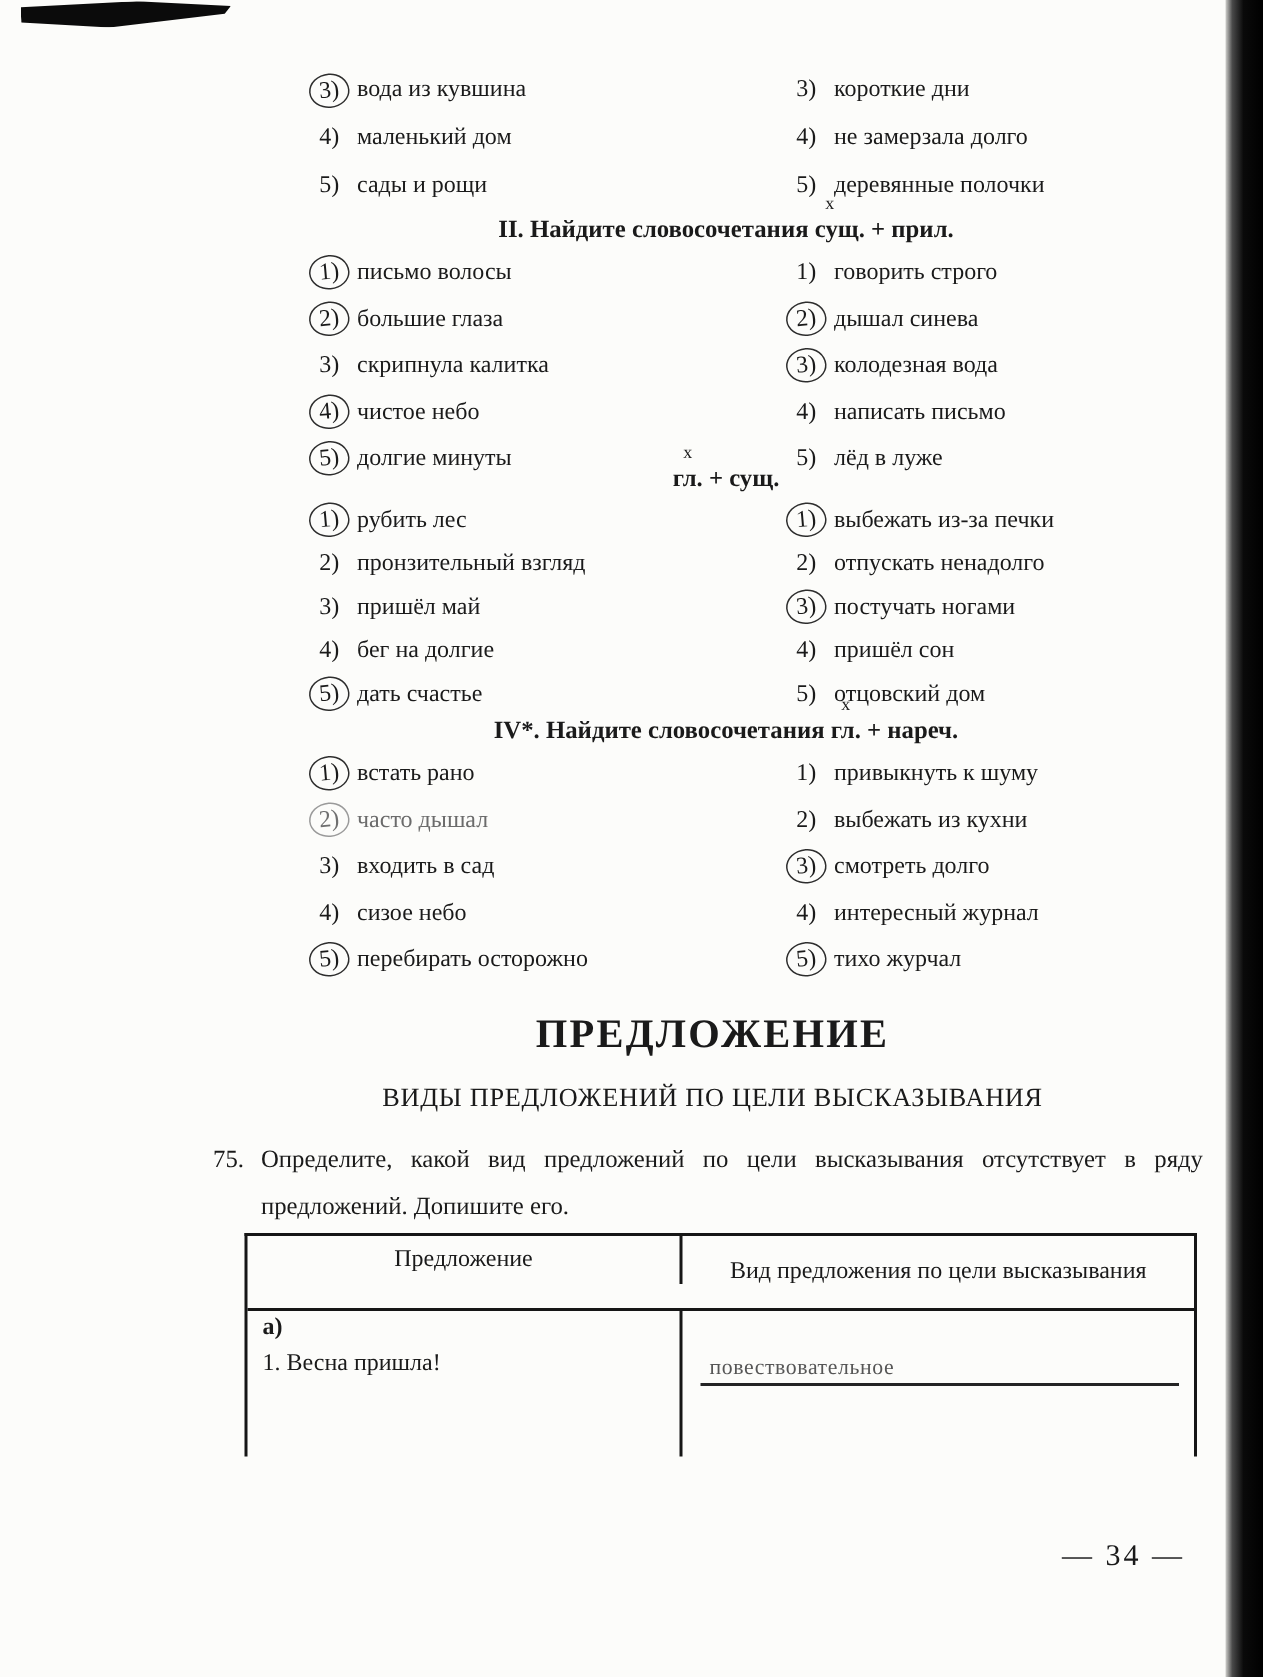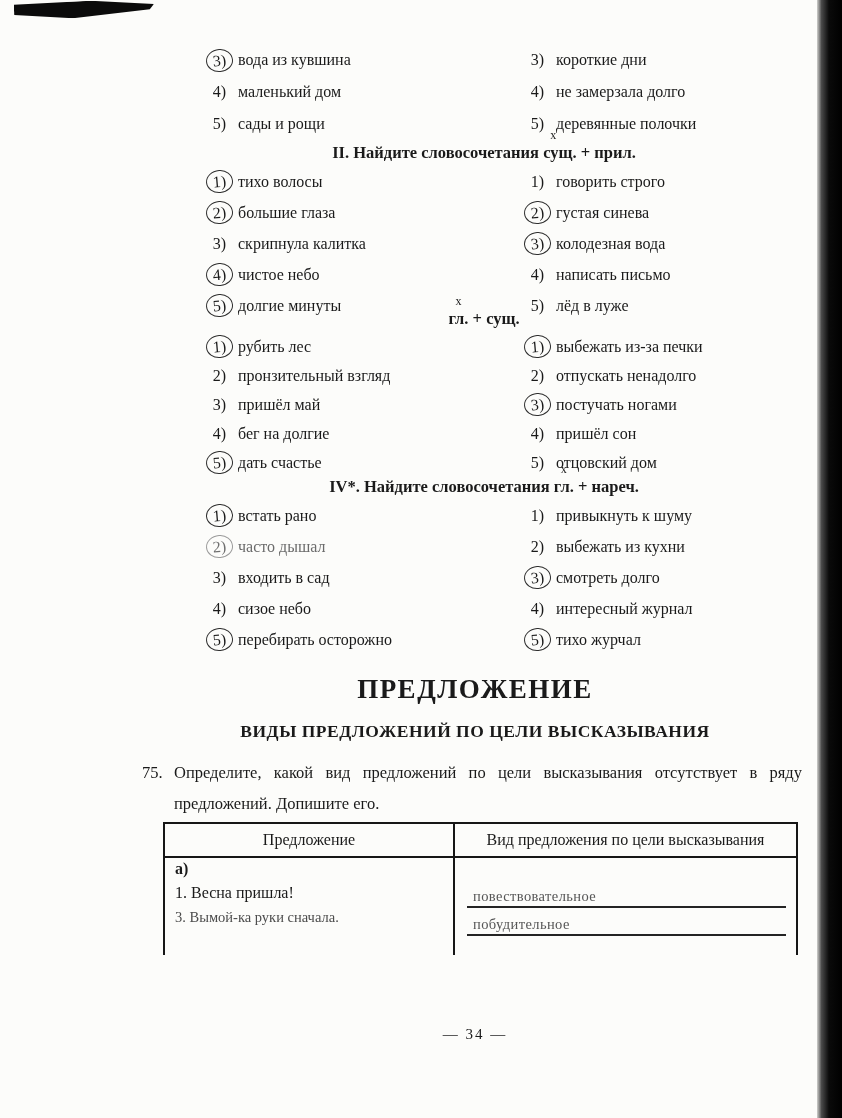--- a/index.html
+++ b/index.html
@@ -25,44 +25,44 @@
   .sec.h29 .item{height:29px}
   .sec.h32 .item{height:32px}
   .n{width:27px;min-width:27px;height:23px;display:flex;align-items:center;justify-content:center;margin-right:5px;box-sizing:border-box}
   .n.c{border:1.6px solid #2d2d2d;border-radius:52% 48% 50% 50%/50% 52% 48% 50%;transform:rotate(-5deg)}
   .n.c.light{border-color:#9a9a9a;color:#6f6f6f}
   .faded{color:#6b6b6b}
   
   .title{position:absolute;left:160px;top:674px;width:630px;text-align:center;
     font-size:27px;font-weight:bold;letter-spacing:1.5px}
   .subtitle{position:absolute;left:160px;top:721px;width:630px;text-align:center;
-    font-size:17.5px;font-weight:bold;letter-spacing:.5px}
+    font-size:17.5px;font-weight:normal;letter-spacing:.5px}
   
   .exercise{position:absolute;left:142px;top:757px;width:660px;box-sizing:border-box;
     padding-left:32px;font-weight:normal;font-size:16.5px;line-height:31px;text-align:justify}
   .exnum{position:absolute;left:0;top:0}
   
   .table{position:absolute;left:163px;top:822px;width:635px;box-sizing:border-box;
     border:2px solid #161616;border-bottom:none;background:transparent}
   .thead{display:flex;border-bottom:2px solid #161616}
   .th1{width:290px;border-right:2px solid #161616;box-sizing:border-box;height:32px;
     display:flex;align-items:center;justify-content:center;font-size:16px}
-  .th2{flex:1;height:32px;display:flex;align-items:center;justify-content:center;font-size:16px}
+  .th2{flex:1;height:48px;display:flex;align-items:center;justify-content:center;font-size:16px}
   .tbody{display:flex;height:97px}
   .tc1{width:290px;border-right:2px solid #161616;box-sizing:border-box;padding:2px 0 0 10px}
   .tgroup{font-weight:bold;height:20px;font-size:16px}
   .tsent{height:25px;display:flex;align-items:center;font-size:16px;white-space:nowrap}
   .tsent.faded2{color:#4c4c4c;font-size:14.5px}
   .tc2{flex:1;display:flex;flex-direction:column;padding:0 10px 0 12px}
   .tans{height:25px;border-bottom:2px solid #242424;display:flex;align-items:flex-end;
     font-size:14.5px;color:#565656;letter-spacing:.4px;padding:0 0 1px 6px}
   .tans.first{margin-top:22px}
   
-  .pagenum{position:absolute;left:160px;top:1026px;width:630px;text-align:center;
-    font-size:15px;letter-spacing:2px}
+  .pagenum{position:absolute;left:160px;top:1026px;width:630px;text-align:right;
+    font-size:20px;letter-spacing:2px}
 </style>
 </head>
 <body>
 
 <div class="wedge"></div>
 <div class="edge-band"></div>
 
 <div class="sec h32" style="top:42px">
   <div class="rows">
     <div class="col-l">
@@ -95,21 +95,21 @@
     </div>
   </div>
 </div>
 
 <div class="sec" style="top:142px">
   <div class="hdr"><span>II. Найдите словосочетания </span><span class="marked"><span class="hx">x</span><span>сущ.</span></span><span> + прил.</span></div>
   <div class="rows">
     <div class="col-l">
       <div class="item">
           <span class="n c">1)</span>
-          <span>тихо волосы</span>
+          <span>письмо волосы</span>
         </div>
       <div class="item">
           <span class="n c">2)</span>
           <span>большие глаза</span>
         </div>
       <div class="item">
           <span class="n">3)</span>
           <span>скрипнула калитка</span>
         </div>
       <div class="item">
@@ -121,21 +121,21 @@
           <span>долгие минуты</span>
         </div>
     </div>
     <div class="col-r">
       <div class="item">
           <span class="n">1)</span>
           <span>говорить строго</span>
         </div>
       <div class="item">
           <span class="n c">2)</span>
-          <span>густая синева</span>
+          <span>дышал синева</span>
         </div>
       <div class="item">
           <span class="n c">3)</span>
           <span>колодезная вода</span>
         </div>
       <div class="item">
           <span class="n">4)</span>
           <span>написать письмо</span>
         </div>
       <div class="item">
@@ -256,26 +256,22 @@
 
 <div class="table">
   <div class="thead">
     <div class="th1">Предложение</div>
     <div class="th2">Вид предложения по цели высказывания</div>
   </div>
   <div class="tbody">
     <div class="tc1">
       <div class="tgroup">а)</div>
       <div class="tsent">1. Весна пришла!</div>
-      <div class="tsent faded2">3. Вымой-ка руки сначала.</div>
     </div>
     <div class="tc2">
       <div class="tans first">
           <span>повествовательное</span>
         </div>
-      <div class="tans">
-          <span>побудительное</span>
-        </div>
     </div>
   </div>
 </div>
 
 <div class="pagenum">— 34 —</div>
 
 </body></html>

